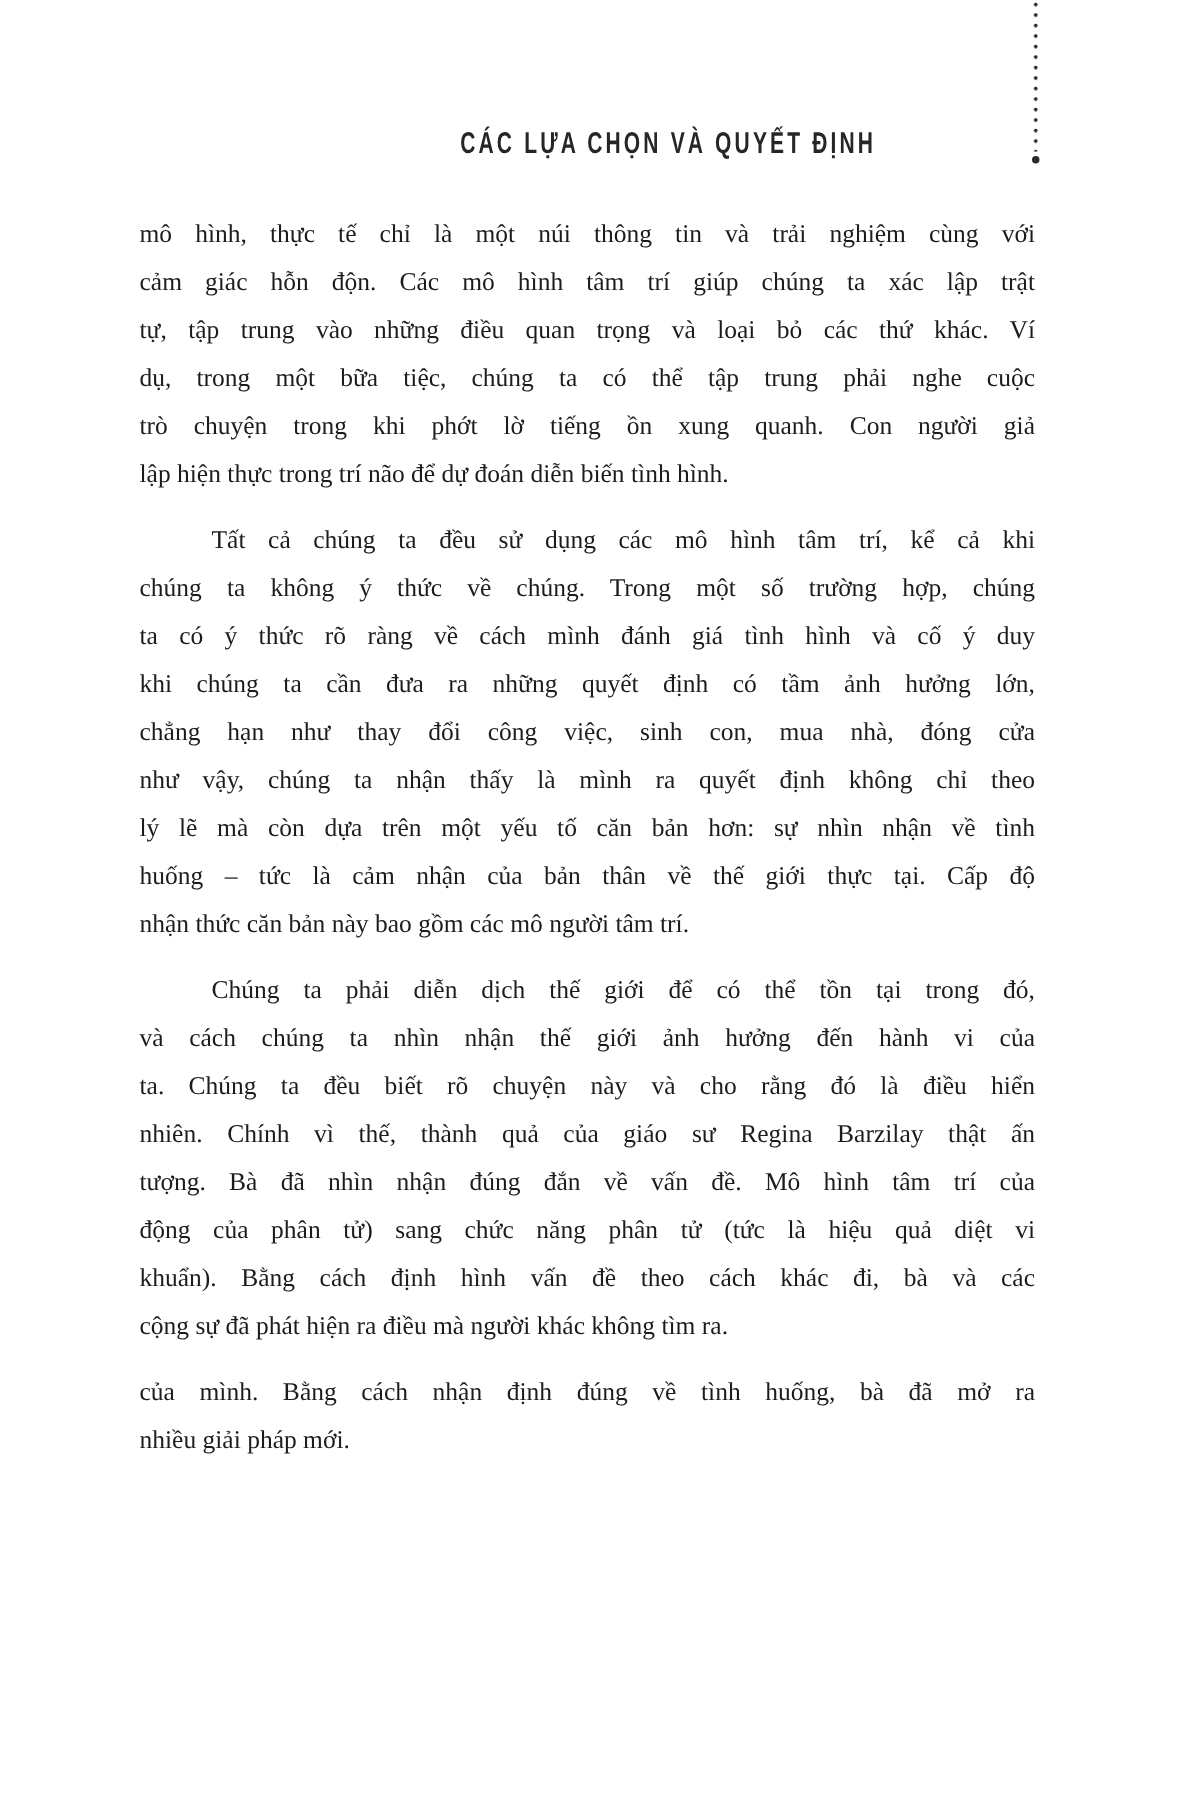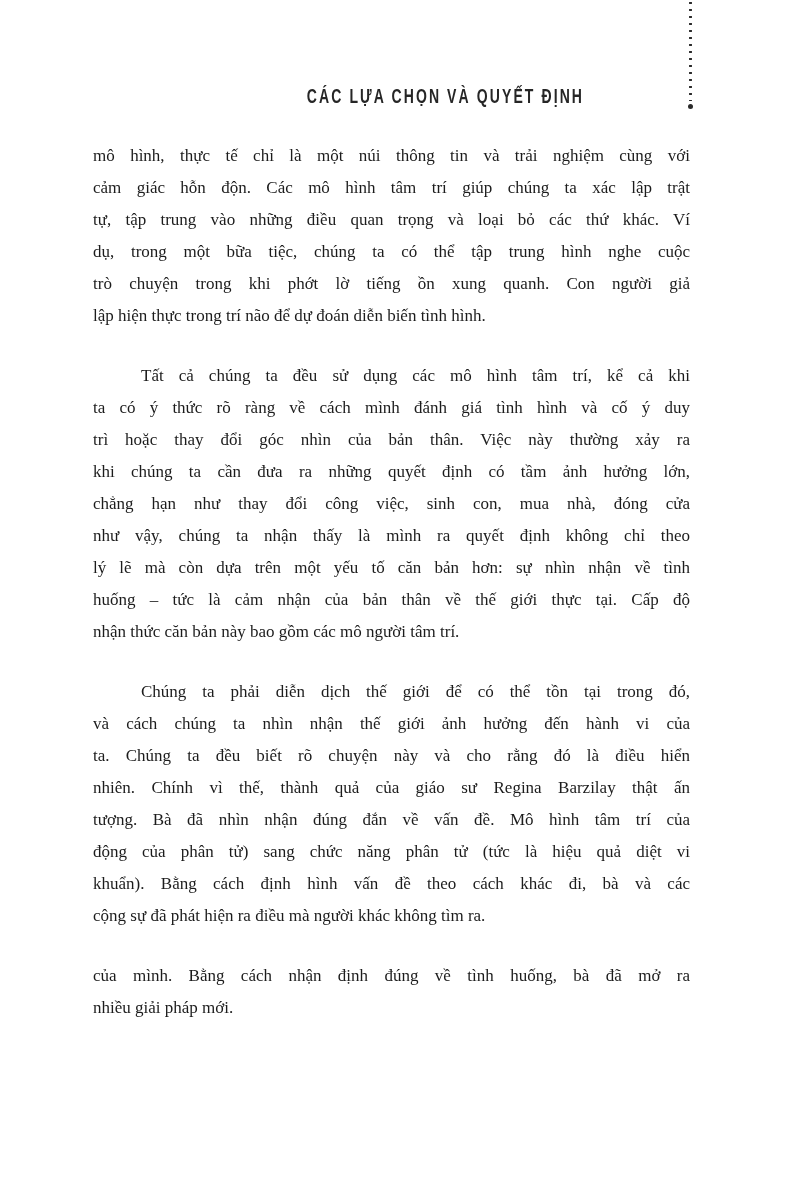--- a/index.html
+++ b/index.html
@@ -61,21 +61,21 @@
   .body-text {
     position: absolute;
     top: 140px;
     left: 93px;
     width: 597px;
     font-size: 17px;
     line-height: 32px;
     color: #1c1c1c;
   }
   .para { margin: 0; }
-  .para + .para { margin-top: 28px; }
+  .para + .para { margin-top: 12px; }
   .line {
     text-align: justify;
     text-align-last: justify;
     white-space: normal;
   }
   .line.last {
     text-align: right;
     text-align-last: left;
   }
   .line.indent { text-indent: 48px; }
@@ -90,29 +90,29 @@
 
   <div class="running-title">CÁC LỰA CHỌN VÀ QUYẾT ĐỊNH</div>
   <div class="page-number">15</div>
 
   <div class="body-text">
 
     <div class="para">
       <div class="line">mô hình, thực tế chỉ là một núi thông tin và trải nghiệm cùng với</div>
       <div class="line">cảm giác hỗn độn. Các mô hình tâm trí giúp chúng ta xác lập trật</div>
       <div class="line">tự, tập trung vào những điều quan trọng và loại bỏ các thứ khác. Ví</div>
-      <div class="line">dụ, trong một bữa tiệc, chúng ta có thể tập trung hình nghe cuộc</div>
+      <div class="line">dụ, trong một bữa tiệc, chúng ta có thể tập trung phải nghe cuộc</div>
       <div class="line">trò chuyện trong khi phớt lờ tiếng ồn xung quanh. Con người giả</div>
       <div class="line last">lập hiện thực trong trí não để dự đoán diễn biến tình hình.</div>
     </div>
 
     <div class="para">
       <div class="line indent">Tất cả chúng ta đều sử dụng các mô hình tâm trí, kể cả khi</div>
+      <div class="line">chúng ta không ý thức về chúng. Trong một số trường hợp, chúng</div>
       <div class="line">ta có ý thức rõ ràng về cách mình đánh giá tình hình và cố ý duy</div>
-      <div class="line">trì hoặc thay đổi góc nhìn của bản thân. Việc này thường xảy ra</div>
       <div class="line">khi chúng ta cần đưa ra những quyết định có tầm ảnh hưởng lớn,</div>
       <div class="line">chẳng hạn như thay đổi công việc, sinh con, mua nhà, đóng cửa</div>
       <div class="line">như vậy, chúng ta nhận thấy là mình ra quyết định không chỉ theo</div>
       <div class="line">lý lẽ mà còn dựa trên một yếu tố căn bản hơn: sự nhìn nhận về tình</div>
       <div class="line">huống – tức là cảm nhận của bản thân về thế giới thực tại. Cấp độ</div>
       <div class="line last">nhận thức căn bản này bao gồm các mô người tâm trí.</div>
     </div>
 
     <div class="para">
       <div class="line indent">Chúng ta phải diễn dịch thế giới để có thể tồn tại trong đó,</div>

